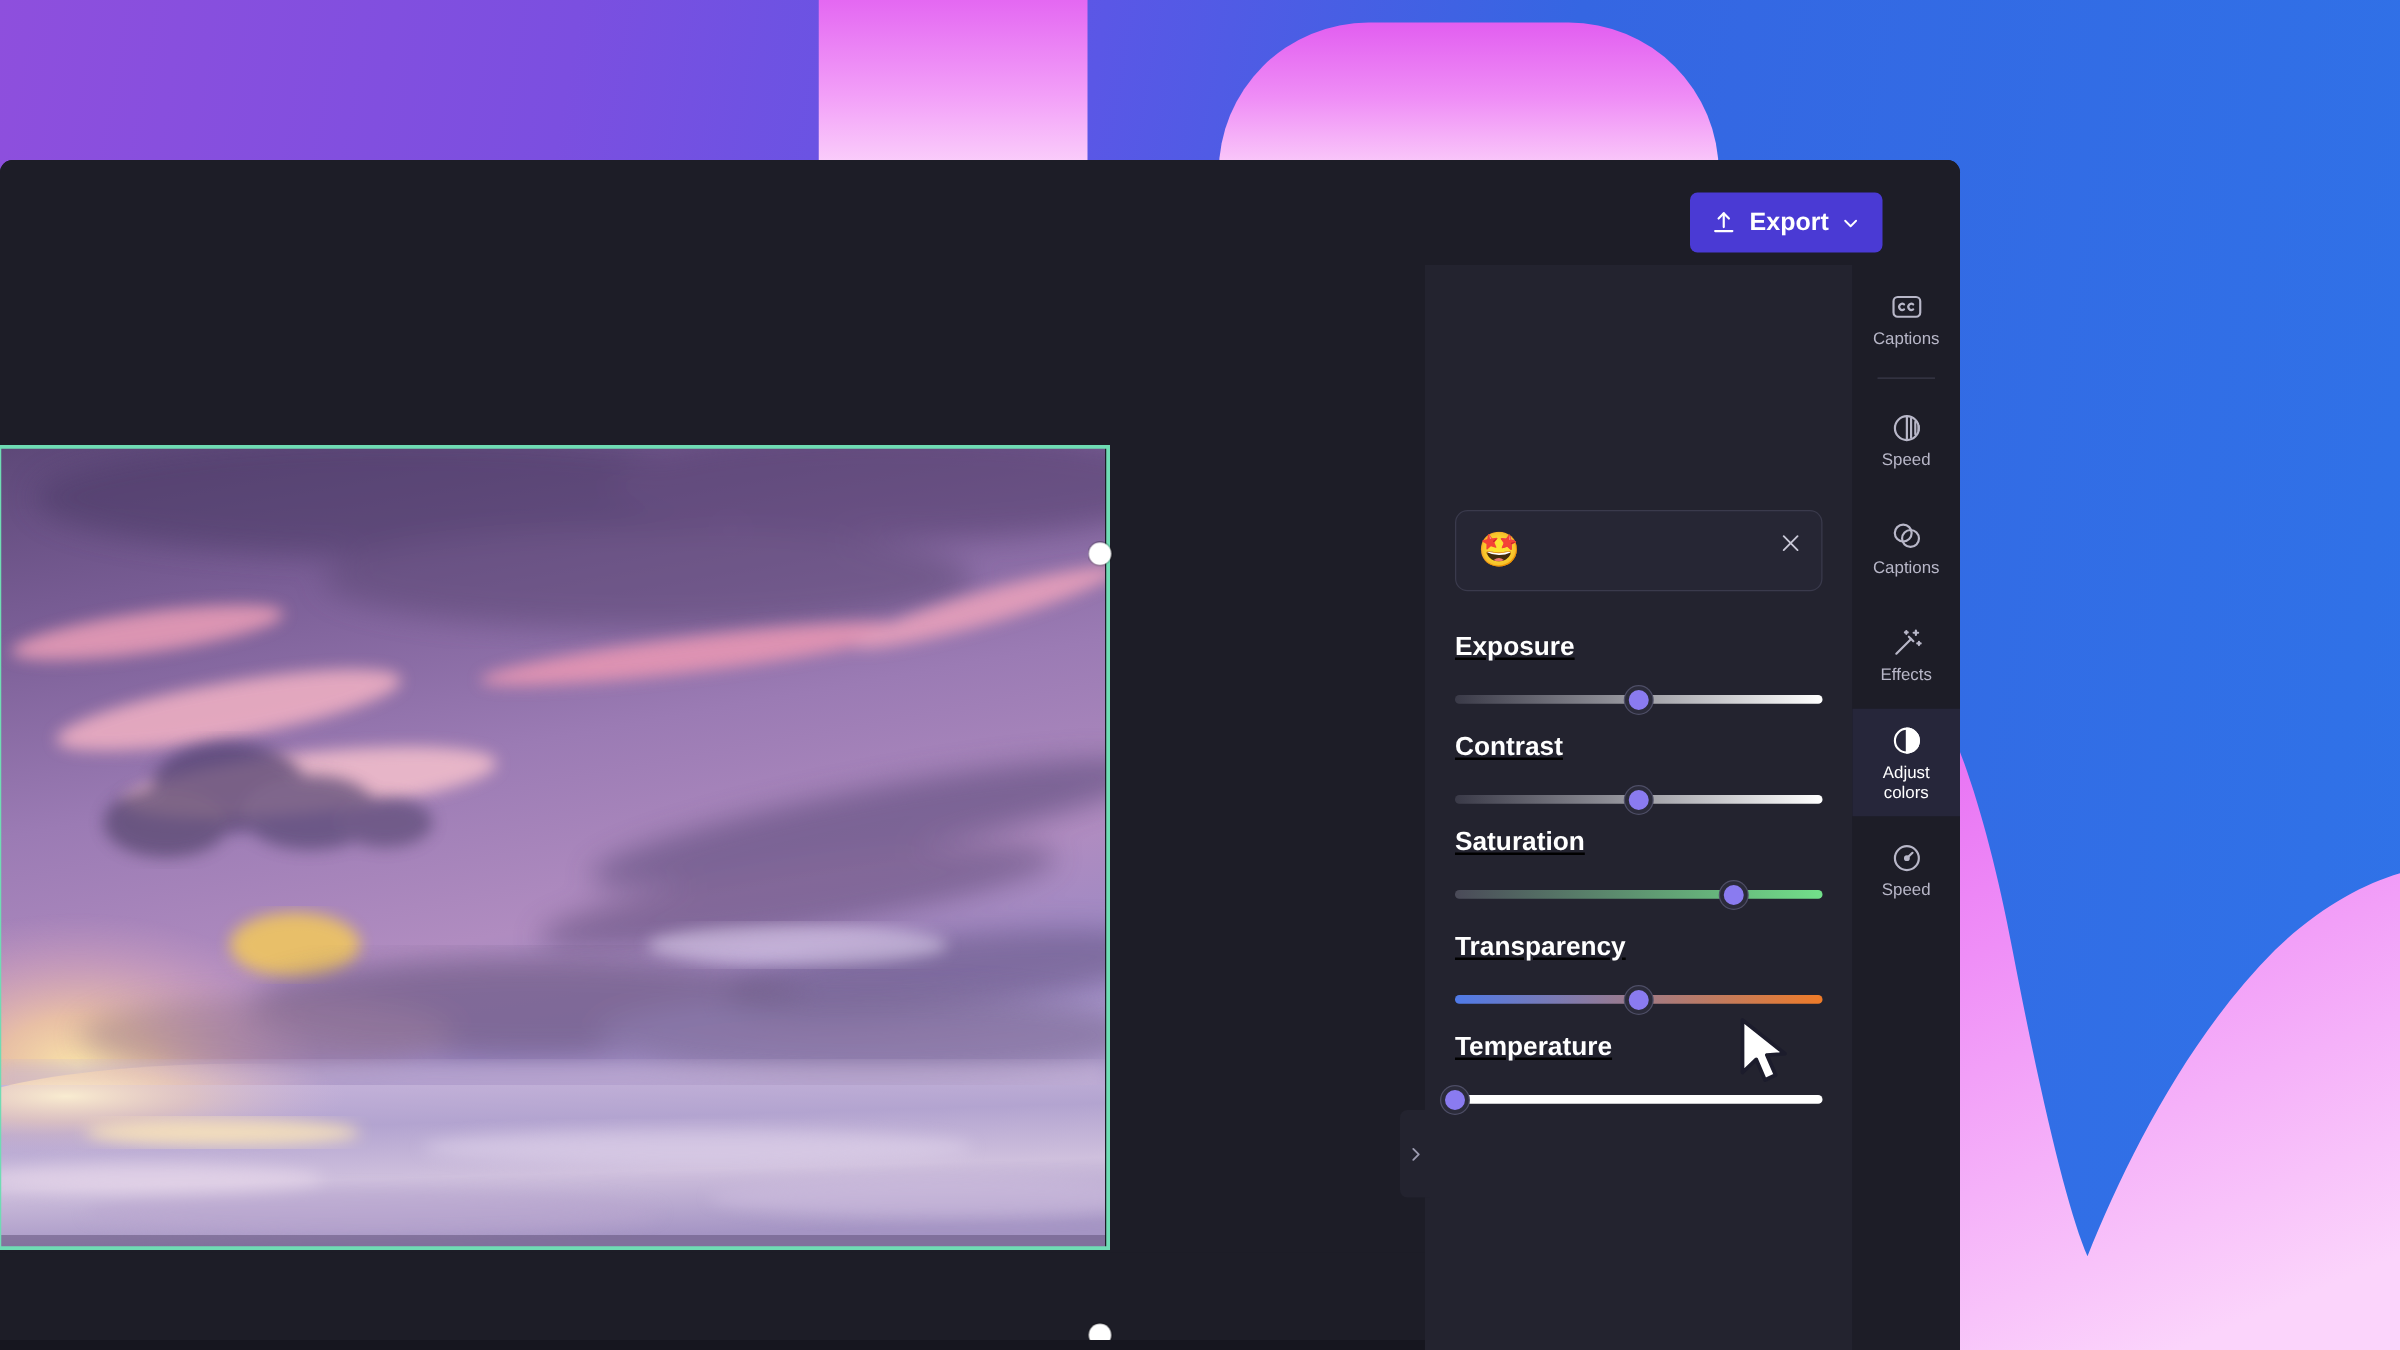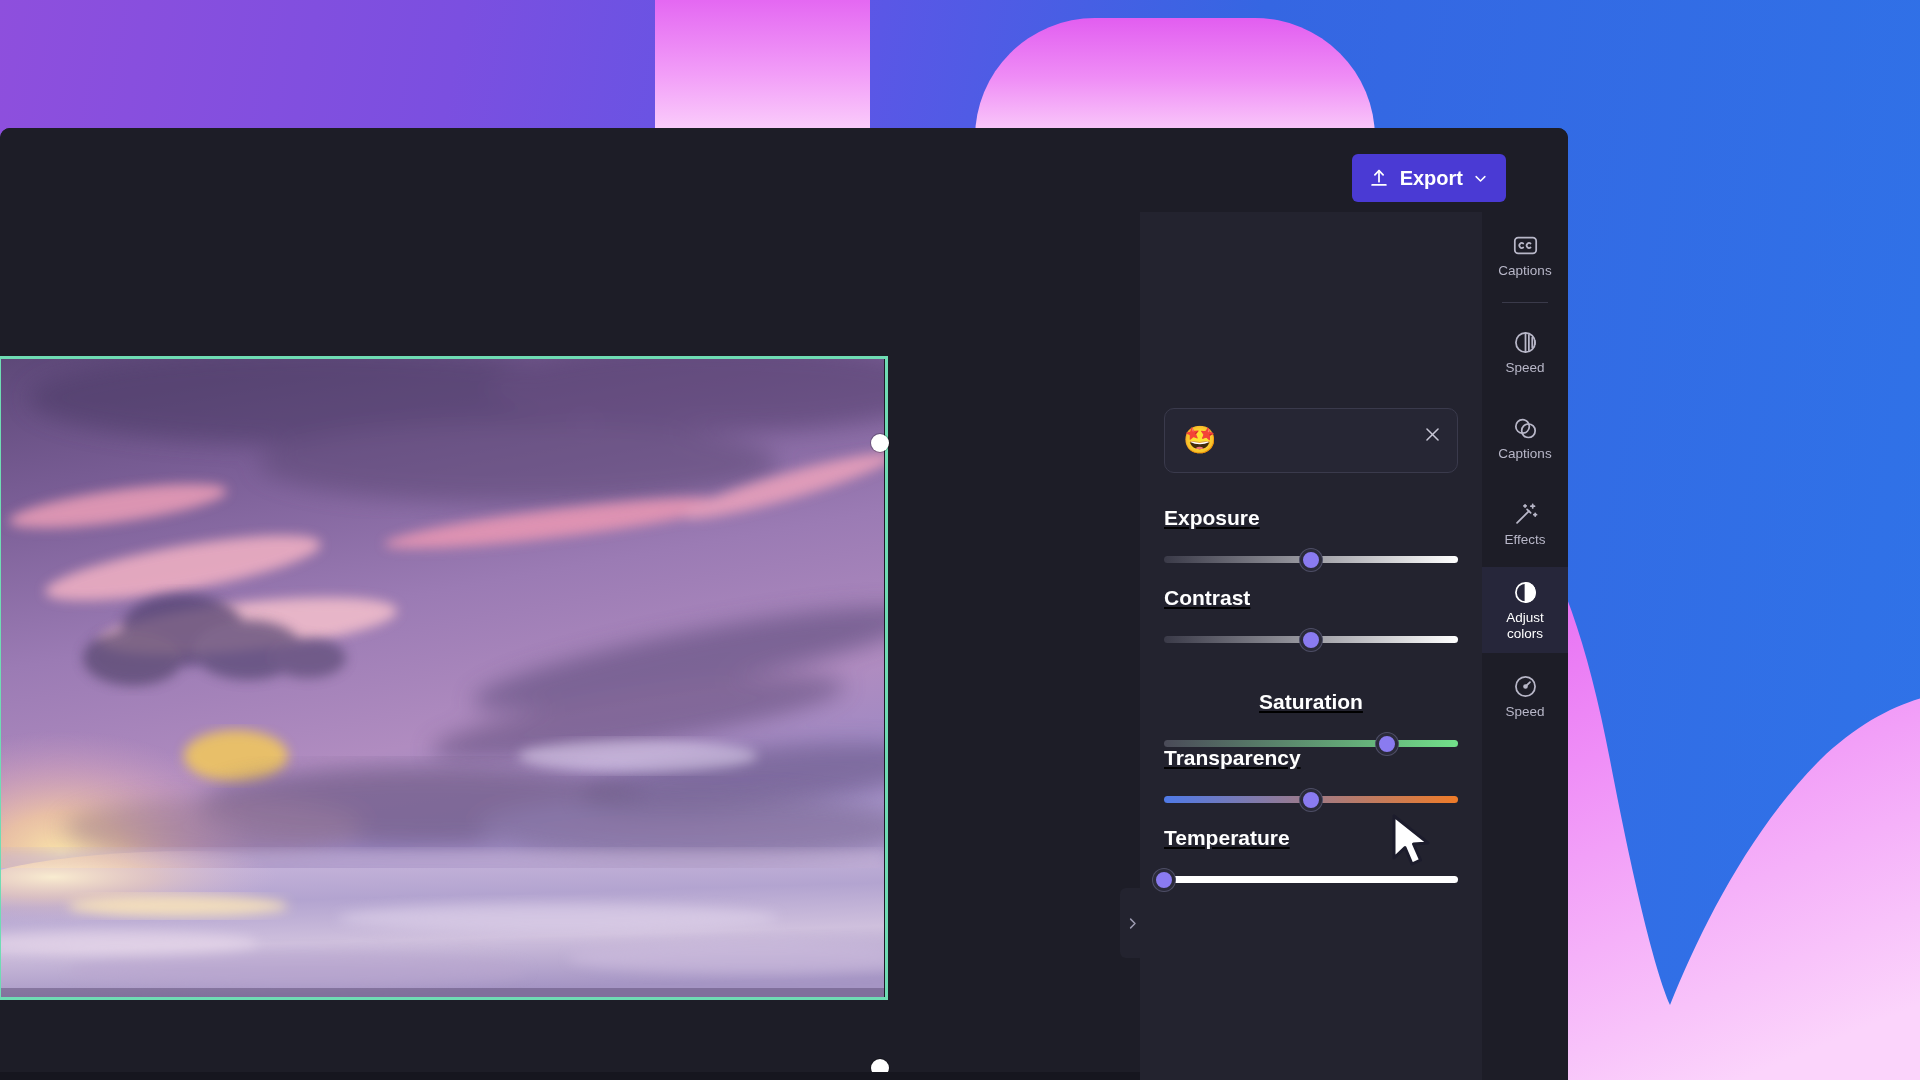--- a/index.html
+++ b/index.html
@@ -279,21 +279,21 @@
           <div class="track" style="background: linear-gradient(90deg, rgb(58, 58, 72) 0%, rgb(255, 255, 255) 100%);">
             <div class="thumb" style="left: 50%; background: rgb(138, 123, 240);"></div>
           </div>
         </div>
         <div class="ctrl" style="top: 374px;">
           <div class="ctrl-label">Contrast</div>
           <div class="track" style="background: linear-gradient(90deg, rgb(58, 58, 72) 0%, rgb(255, 255, 255) 100%);">
             <div class="thumb" style="left: 50%; background: rgb(138, 123, 240);"></div>
           </div>
         </div>
-        <div class="ctrl" style="top: 478px; text-align: center;">
+        <div class="ctrl" style="top: 450px;">
           <div class="ctrl-label">Saturation</div>
           <div class="track" style="background: linear-gradient(90deg, rgb(74, 74, 88) 0%, rgb(114, 224, 138) 100%);">
             <div class="thumb" style="left: 76%; background: rgb(138, 123, 240);"></div>
           </div>
         </div>
         <div class="ctrl" style="top: 534px;">
           <div class="ctrl-label">Transparency</div>
           <div class="track" style="background: linear-gradient(90deg, rgb(79, 122, 232) 0%, rgb(239, 123, 40) 100%);">
             <div class="thumb" style="left: 50%; background: rgb(138, 123, 240);"></div>
           </div>

